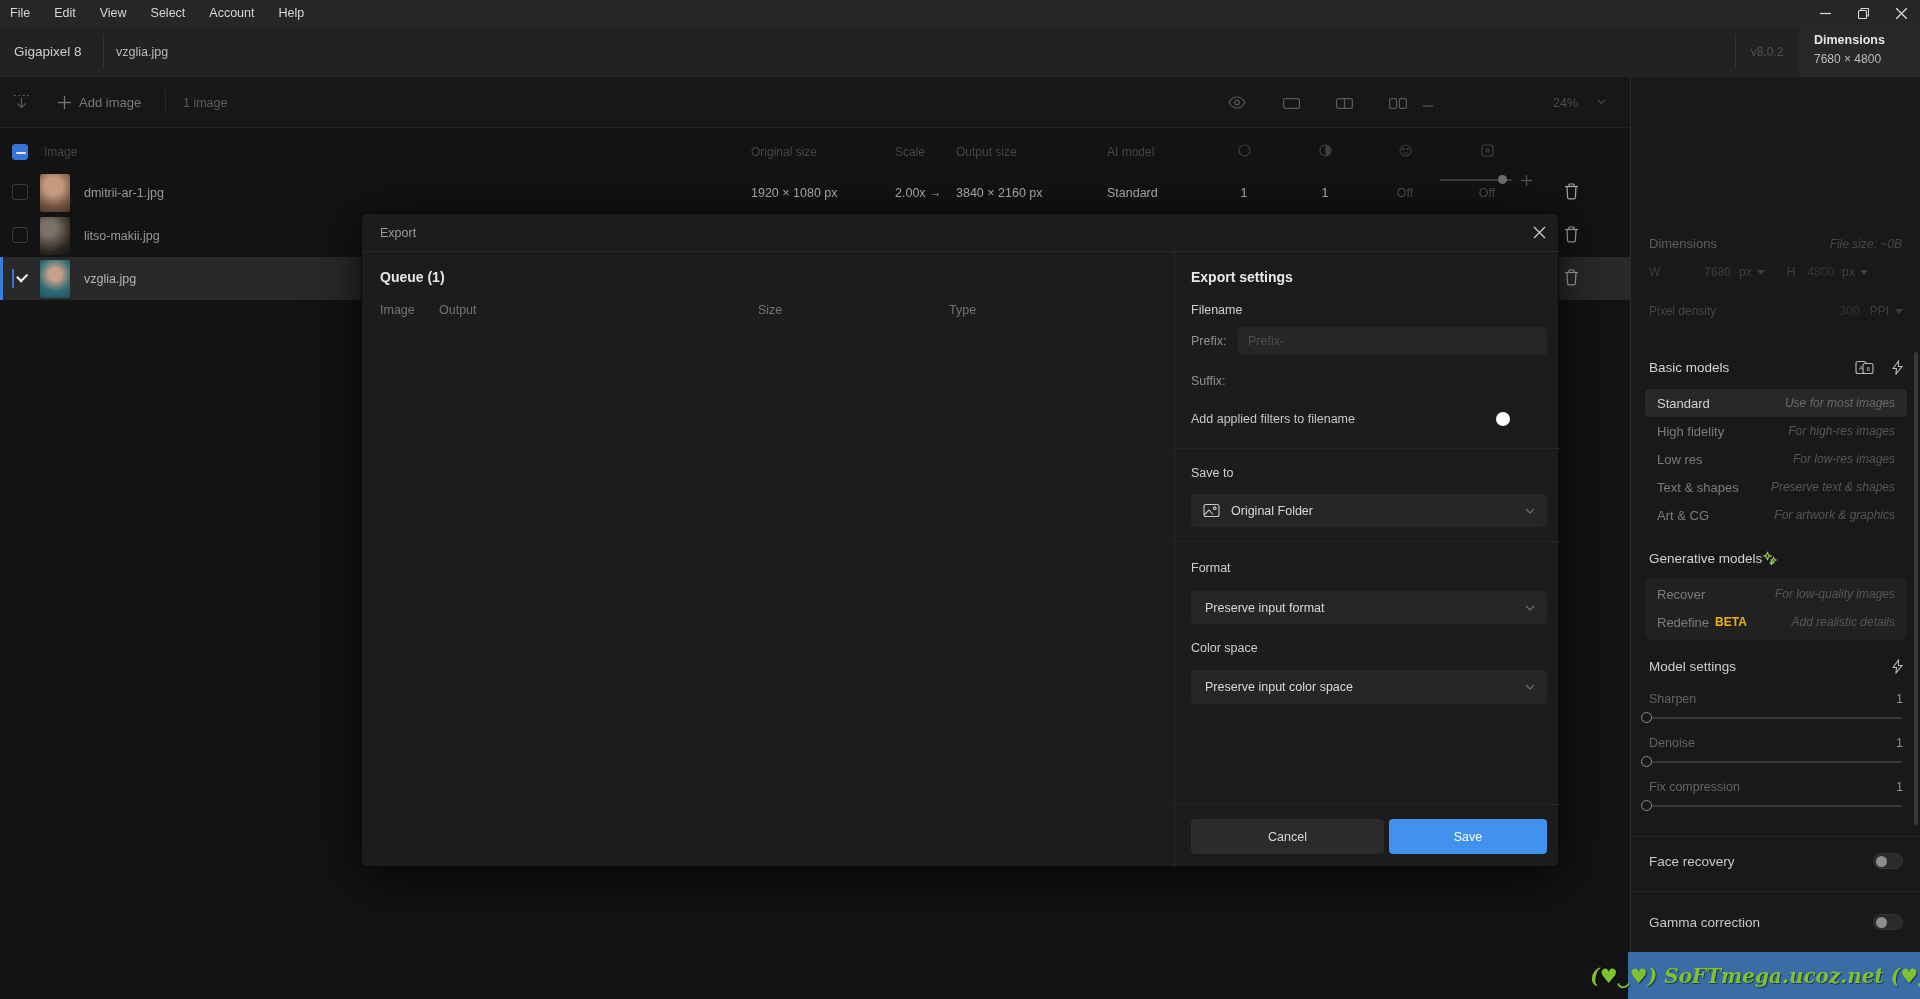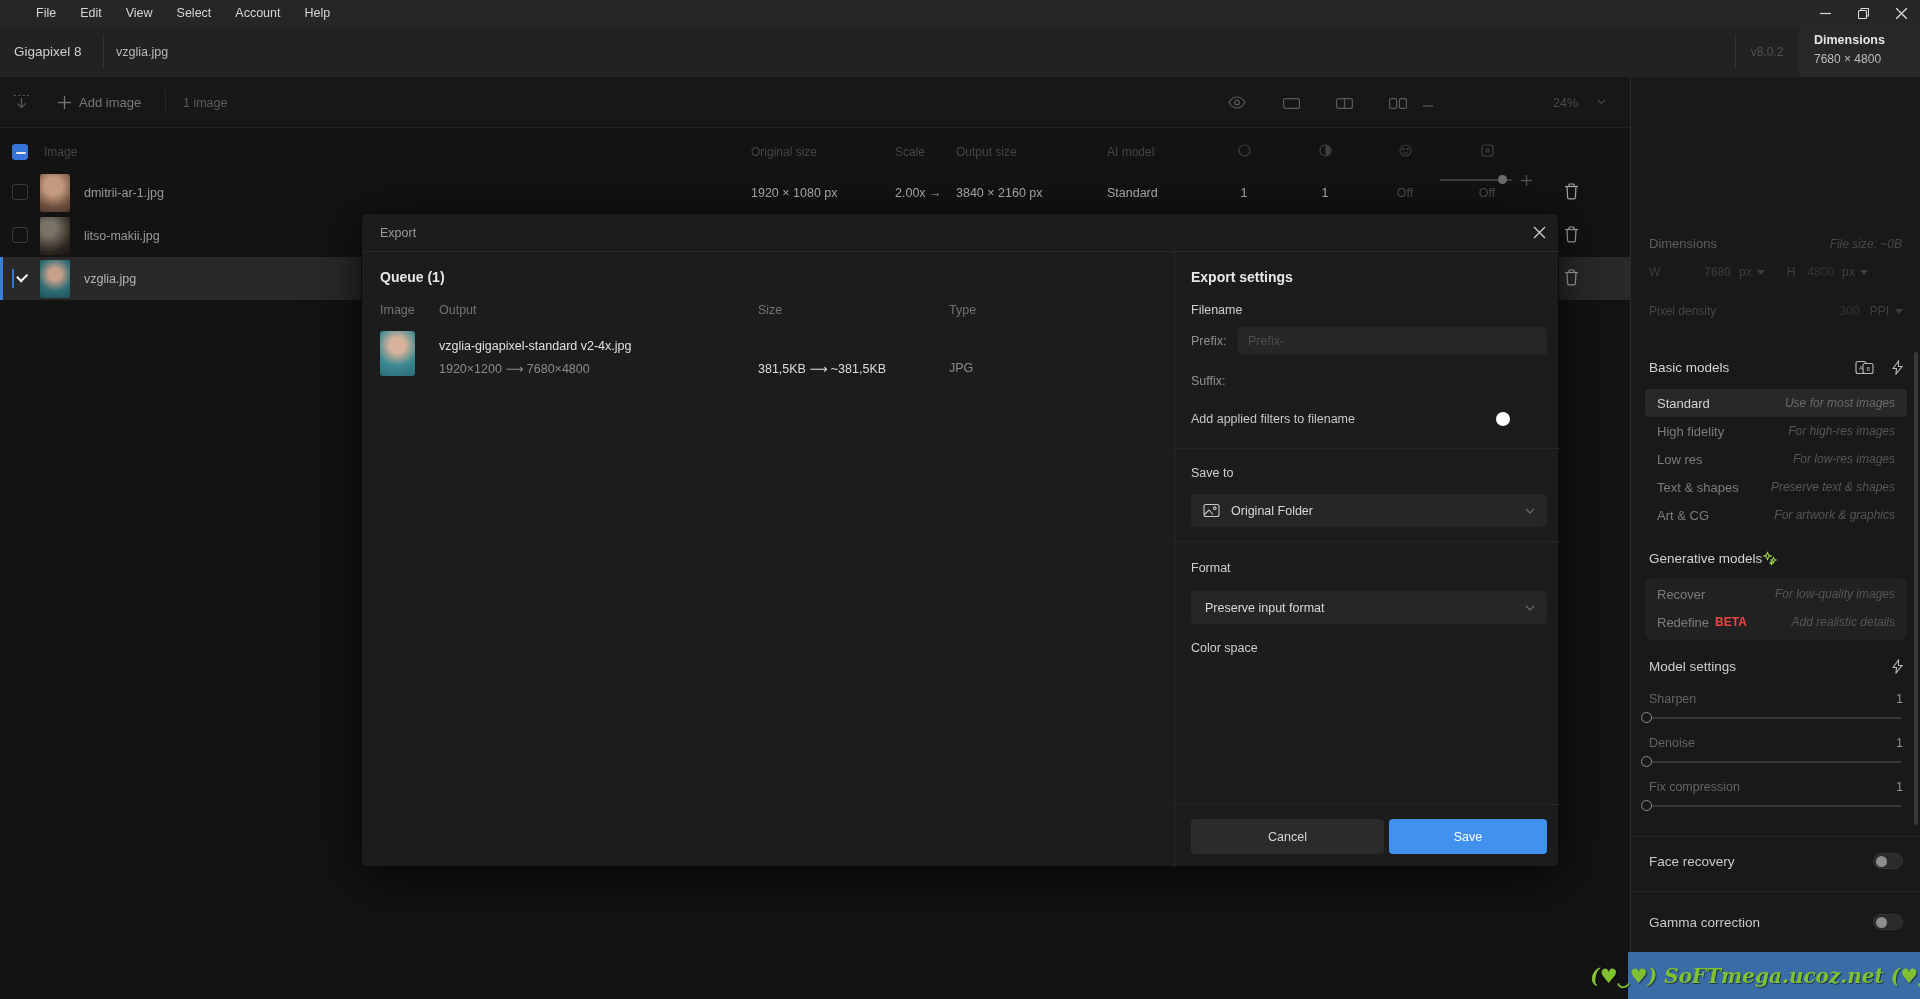--- a/index.html
+++ b/index.html
@@ -3,21 +3,21 @@
 <meta charset="utf-8">
 <style>
   html,body{margin:0;padding:0;background:#000;}
   *{box-sizing:border-box;font-family:"Liberation Sans","DejaVu Sans",sans-serif;}
   #root{position:relative;width:1920px;height:999px;background:#131313;overflow:hidden;color:#ccc;}
   .abs{position:absolute;}
   .vc{display:flex;align-items:center;}
   svg{display:block;}
 
   
-  #menubar{left:0;top:0;width:1920px;height:26px;background:#262626;display:flex;align-items:center;padding-left:26px;gap:4px;}
+  #menubar{left:0;top:0;width:1920px;height:26px;background:#262626;display:flex;align-items:center;padding-left:0;gap:4px;}
   .menu-item{color:#d6d6d6;font-size:12.5px;padding:0 10px;height:26px;display:flex;align-items:center;}
   #wincontrols{right:0;top:0;height:26px;display:flex;position:absolute;}
   .winbtn{width:38px;height:26px;display:flex;align-items:center;justify-content:center;color:#d9d9d9;}
 
   
   #tabbar{left:0;top:26px;width:1920px;height:51px;background:#222222;}
   .vdiv{position:absolute;width:1px;background:#333;top:8px;height:35px;}
 
   
   #toolbar{left:0;top:77px;width:1630px;height:51px;background:#171717;border-bottom:1px solid #232323;}
@@ -334,21 +334,21 @@
         </span>
     </div>
     <div class="abs" style="left:14px;top:501px;width:262px;height:62px;background:#212121;border-radius:6px;">
       <div class="abs" style="left:0;top:2px;width:262px;height:28px;">
         <span class="abs model-name vc" style="left:12px;top:0;height:28px;">Recover</span>
         <span class="abs model-desc vc" style="right:12px;top:0;height:28px;">For low-quality images</span>
       </div>
       <div class="abs" style="left:0;top:30px;width:262px;height:28px;">
         <span class="abs vc" style="left:12px;top:0;height:28px;gap:6px;">
           <span class="model-name">Redefine</span>
-          <span style="color:#ef4444;font-size:12px;font-weight:bold;">BETA</span>
+          <span style="color:#eab308;font-size:12px;font-weight:bold;">BETA</span>
         </span>
         <span class="abs model-desc vc" style="right:12px;top:0;height:28px;">Add realistic details</span>
       </div>
     </div>
 
     <div class="abs vc" style="left:18px;top:579px;width:254px;height:20px;">
       <span style="color:#cfcfcf;font-size:13.5px;">Model settings</span>
       <span style="margin-left:auto;color:#b8b8b8;">
           <svg width="11" height="15" viewBox="0 0 11 15" fill="none" stroke="currentColor" stroke-width="1.1">
             <path d="M6.5 1 1 8.5h3.5L4 14l6-7.5H6.5Z"></path>
@@ -401,27 +401,20 @@
     <div class="dlg-div" style="left:0;top:37px;width:1198px;height:1px;"></div>
     <div class="dlg-div" style="left:812px;top:38px;width:1px;height:616px;"></div>
 
     
     <div class="abs" style="left:18px;top:55px;color:#e8e8e8;font-size:14px;font-weight:bold;">Queue (1)</div>
     <div class="abs" style="left:18px;top:89px;color:#737373;font-size:12.5px;">Image</div>
     <div class="abs" style="left:77px;top:89px;color:#737373;font-size:12.5px;">Output</div>
     <div class="abs" style="left:396px;top:89px;color:#737373;font-size:12.5px;">Size</div>
     <div class="abs" style="left:587px;top:89px;color:#737373;font-size:12.5px;">Type</div>
 
-    <div class="abs" style="left:0;top:110px;width:812px;height:60px;">
-      <span class="abs" style="left:18px;top:7px;width:35px;height:45px;border-radius:3px;background:radial-gradient(circle at 50% 32%,#d8b29a 0 22%,#3d8a94 58%,#2a6a76);"></span>
-      <span class="abs" style="left:77px;top:15px;color:#e0e0e0;font-size:12.5px;">vzglia-gigapixel-standard v2-4x.jpg</span>
-      <span class="abs" style="left:77px;top:37px;color:#8b8b8b;font-size:12.5px;">1920×1200 ⟶ 7680×4800</span>
-      <span class="abs" style="left:396px;top:37px;color:#dcdcdc;font-size:12.5px;">381,5KB ⟶ ~381,5KB</span>
-      <span class="abs" style="left:587px;top:37px;color:#8b8b8b;font-size:12.5px;">JPG</span>
-    </div>
 
     
     <div class="abs" style="left:829px;top:55px;color:#e8e8e8;font-size:14px;font-weight:bold;">Export settings</div>
     <div class="abs sec-h" style="left:829px;top:89px;">Filename</div>
 
     <div class="abs vc" style="left:829px;top:113px;height:28px;color:#8f8f8f;font-size:12.5px;">Prefix:</div>
     <input class="inp abs" style="left: 876px; top: 113px; width: 309px; height: 28px;" placeholder="Prefix-">
 
     <div class="abs vc" style="left:829px;top:153px;height:28px;color:#8f8f8f;font-size:12.5px;">Suffix:</div>
 
@@ -451,20 +444,28 @@
     <div class="dd abs" style="left:829px;top:377px;width:356px;height:33px;">
       <span style="margin-left:14px;">Preserve input format</span>
       <span class="chev">
           <svg width="10" height="6" viewBox="0 0 10 6" fill="none" stroke="currentColor" stroke-width="1.2">
             <path d="M1 1 5 5 9 1"></path>
           </svg>
         </span>
     </div>
 
     <div class="abs sec-h" style="left:829px;top:427px;">Color space</div>
+    <div class="dd abs" style="left:829px;top:456px;width:356px;height:34px;">
+      <span style="margin-left:14px;">Preserve input color space</span>
+      <span class="chev">
+          <svg width="10" height="6" viewBox="0 0 10 6" fill="none" stroke="currentColor" stroke-width="1.2">
+            <path d="M1 1 5 5 9 1"></path>
+          </svg>
+        </span>
+    </div>
 
     <div class="dlg-div" style="left:813px;top:590px;width:385px;height:1px;background:#252525;"></div>
     <button class="abs" style="left:829px;top:605px;width:193px;height:35px;background:#2b2b2b;border:none;border-radius:4px;color:#d6d6d6;font-size:12.5px;cursor:pointer;">Cancel</button>
     <button class="abs" style="left:1027px;top:605px;width:158px;height:35px;background:#4191ee;border:none;border-radius:4px;color:#ffffff;font-size:12.5px;cursor:pointer;">Save</button>
   </div>
 
   <div id="watermark" class="abs">
     <span>(♥‿♥) SoFTmega.ucoz.net (♥‿♥)</span>
   </div>
 

